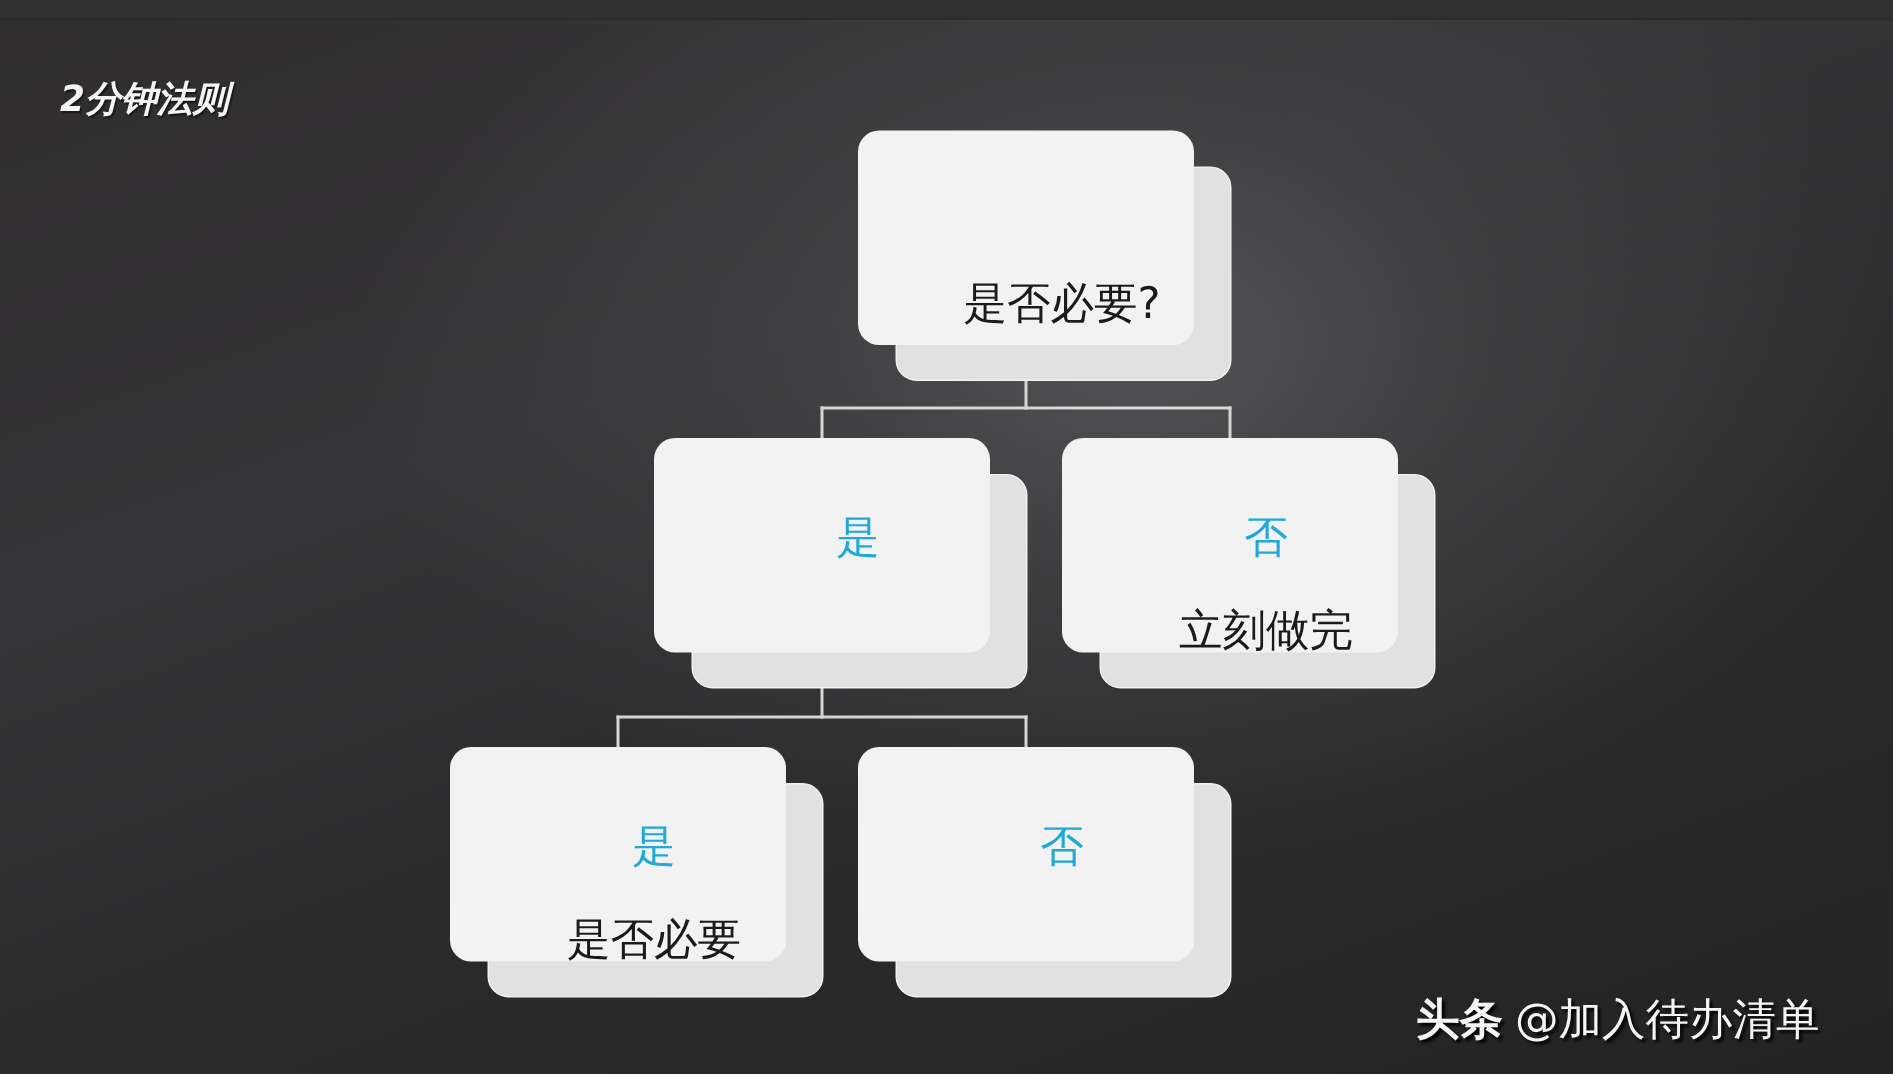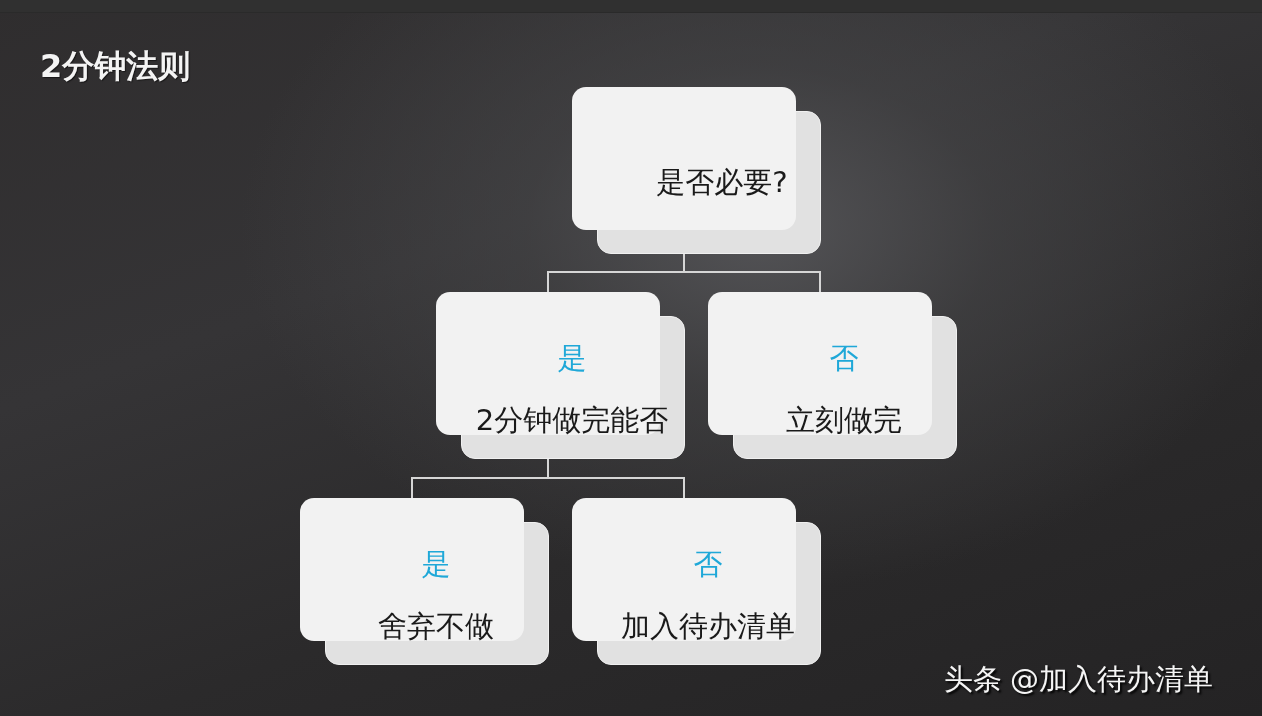--- a/index.html
+++ b/index.html
@@ -13,23 +13,24 @@
     background:
       radial-gradient(ellipse 520px 360px at 760px 230px, rgba(85,85,88,0.95) 0%, rgba(70,70,72,0.6) 45%, rgba(50,49,50,0) 100%),
       linear-gradient(160deg, #2f2d2e 0%, #353436 35%, #2b2a2b 65%, #242324 100%);
   }
   .topbar {
     position:absolute; left:0; top:0; width:1262px; height:12px;
     background:#303030; border-bottom:1px solid #2a2a2a;
   }
   .title {
     position:absolute; left:40px; top:44px;
-    font-size:32px; font-weight:bold; color:#f4f4f4;
+    font-size:24px; font-weight:bold; color:#f4f4f4;
     letter-spacing:0px; line-height:44px;
     text-shadow: 1px 1px 1px rgba(0,0,0,0.5);
+    font-style: italic;
   }
   .node { position:absolute; width:249px; height:167px; }
   .node .back {
     position:absolute; left:25px; top:24px; width:222px; height:141px;
     background:#e1e1e1; border:1.5px solid #f0f0f0; border-radius:14px;
   }
   .node .front {
     position:absolute; left:0; top:0; width:224px; height:143px;
     background:#f2f2f2; border-radius:14px;
   }
@@ -42,21 +43,21 @@
     font-size:29px; color:#1a1a1a; top:110px; line-height:36px;
     white-space:nowrap;
   }
   .node.root .label-main { top:77px; }
   .line { position:absolute; background:#d6d6d6; }
   .watermark {
     position:absolute; left:944px; top:660px;
     font-size:29px; color:#f5f5f5; line-height:38px; white-space:nowrap;
     text-shadow: 2px 2px 2px rgba(0,0,0,0.9);
   }
-  .watermark .brand { font-weight:normal; margin-right:8px;text-align:right; }
+  .watermark .brand { font-weight:bold; margin-right:8px;text-align:right; }
 </style>
 </head>
 <body>
 
 <div class="bg"></div>
 <div class="topbar"></div>
 
 <div class="title">2分钟法则</div>
 
 <div class="line" style="left:683px; top:253px; width:2px; height:20px;"></div>
@@ -65,46 +66,44 @@
 <div class="line" style="left:819px; top:271px; width:2px; height:22px;"></div>
 
 <div class="line" style="left:547px; top:435px; width:2px; height:44px;"></div>
 <div class="line" style="left:411px; top:477px; width:274px; height:2px;"></div>
 <div class="line" style="left:411px; top:477px; width:2px; height:22px;"></div>
 <div class="line" style="left:683px; top:477px; width:2px; height:22px;"></div>
 
 <div class="node root" style="left:572px; top:87px;">
   <div class="back"></div>
   <div class="front"></div>
-  <div class="label-main" style="left:14px;">是否必要?</div>
+  <div class="label-main" style="left:0;margin-top:20px;">是否必要?</div>
 </div>
 
 <div class="node" style="left:436px; top:292px;">
   <div class="back"></div>
   <div class="front"></div>
   <div class="label-yes">是</div>
-  <div class="label-main">2分钟做完能否</div>
 </div>
 
 <div class="node" style="left:708px; top:292px;">
   <div class="back"></div>
   <div class="front"></div>
   <div class="label-yes">否</div>
   <div class="label-main">立刻做完</div>
 </div>
 
 <div class="node" style="left:300px; top:498px;">
   <div class="back"></div>
   <div class="front"></div>
   <div class="label-yes">是</div>
-  <div class="label-main">舍弃不做</div>
+  <div class="label-main">是否必要</div>
 </div>
 
 <div class="node" style="left:572px; top:498px;">
   <div class="back"></div>
   <div class="front"></div>
   <div class="label-yes">否</div>
-  <div class="label-main">加入待办清单</div>
 </div>
 
 <div class="watermark">
   <span class="brand">头条</span><span>@加入待办清单</span>
 </div>
 
 </body></html>

